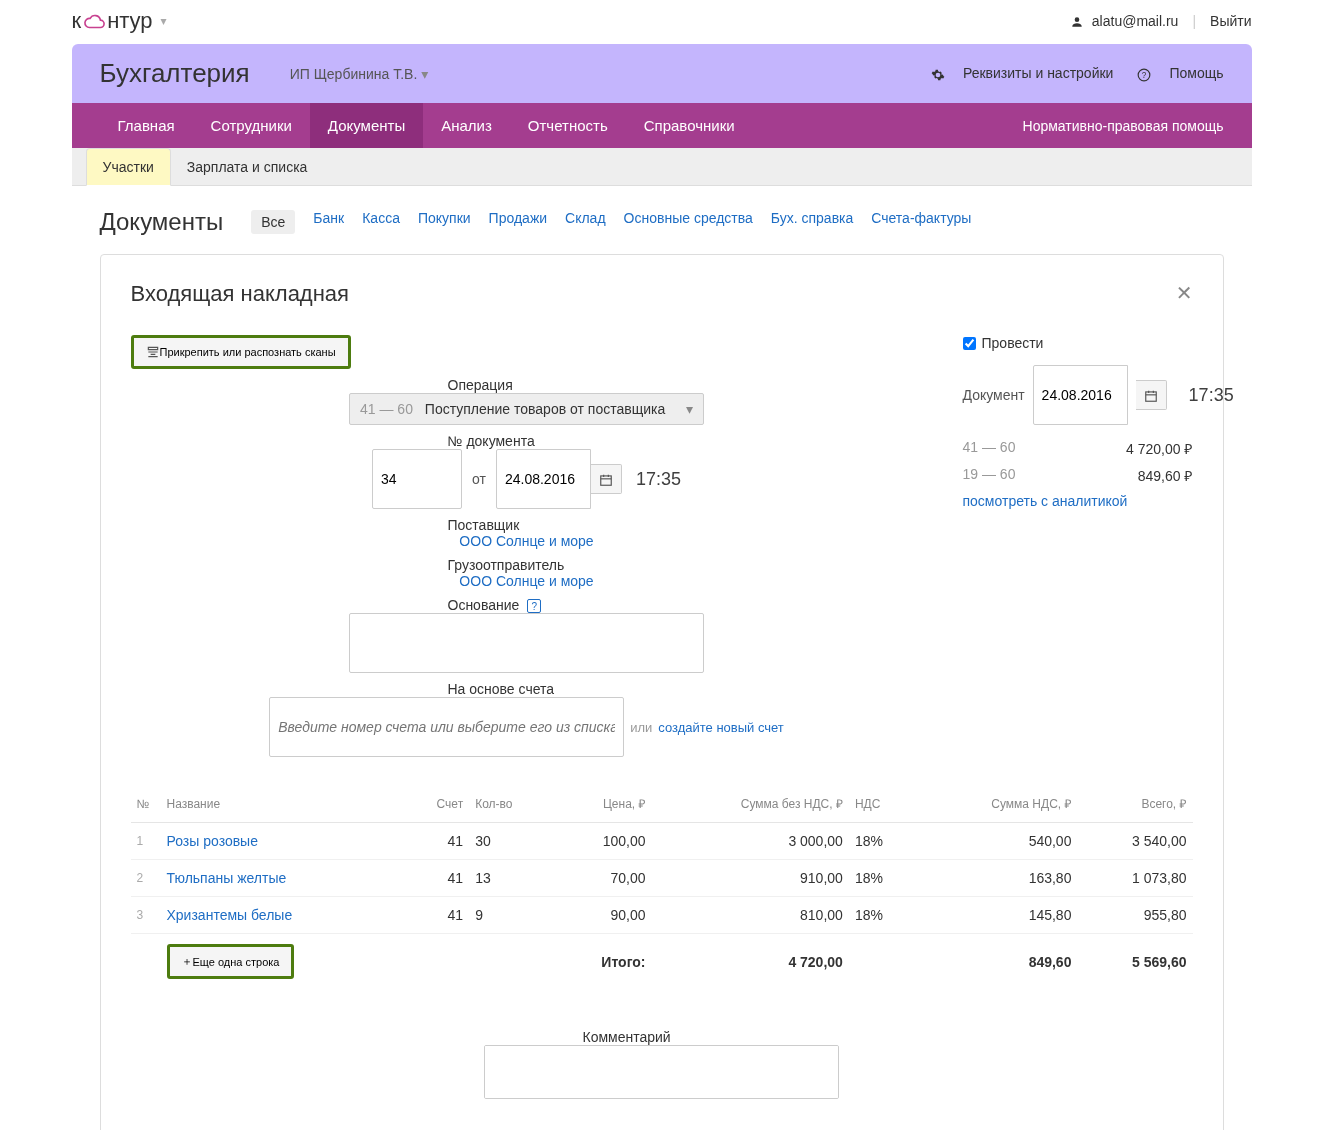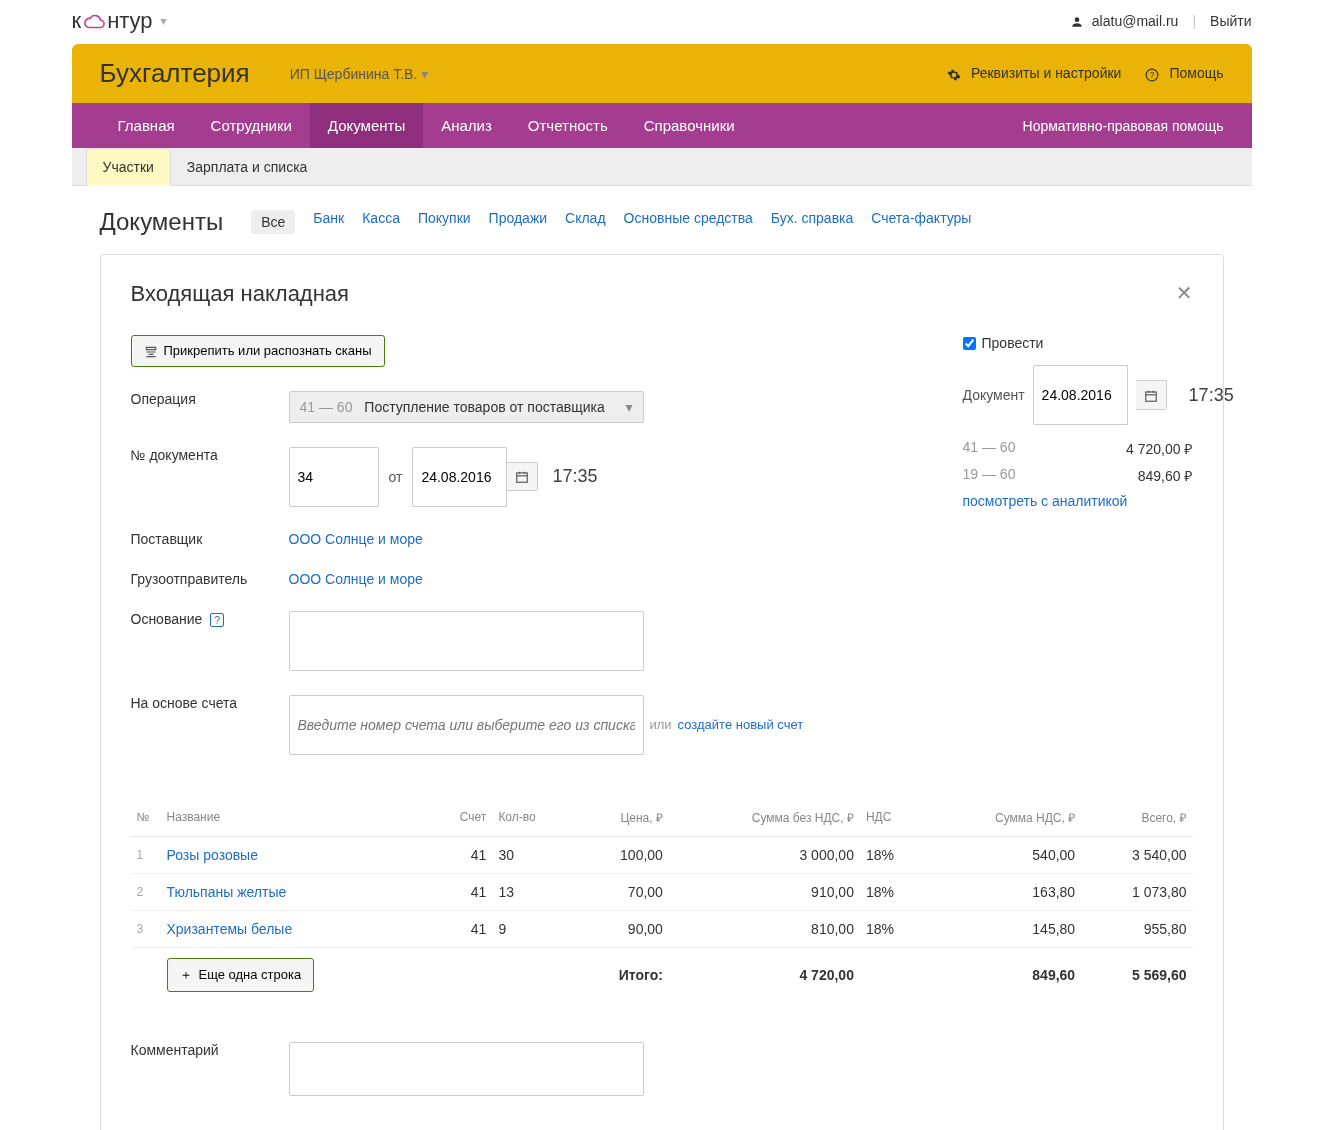--- a/index.html
+++ b/index.html
@@ -10,27 +10,27 @@
 .topbar { display: flex; justify-content: space-between; align-items: center; padding: 8px 0 10px; }
 .logo { font-size: 22px; color: #333; display: flex; align-items: center; gap: 2px; }
 .logo-cloud { color: #c84190; }
 .logo-chev { color: #aaa; margin-left: 6px; font-size: 12px; }
 .topbar-right { display: flex; align-items: center; gap: 14px; }
 .topbar-right .divider { color: #ccc; }
 .user-link, .logout-link { color: #333; text-decoration: none; cursor: pointer; }
 .user-icon { margin-right: 4px; }
 
 
-.header { background: #eab308; padding: 14px 28px; display: flex; align-items: center; justify-content: space-between; border-radius: 6px 6px 0 0; }
+.header { background: #c4b5fd; padding: 14px 28px; display: flex; align-items: center; justify-content: space-between; border-radius: 6px 6px 0 0; }
 .header-left { display: flex; align-items: center; gap: 40px; }
 .app-title { font-size: 26px; font-weight: normal; color: #333; }
 .org-select { color: #555; cursor: pointer; }
 .org-select::after { content: ' ▾'; color: #888; }
 .header-right { display: flex; align-items: center; gap: 24px; }
-.header-link { color: #333; text-decoration: none; cursor: pointer; display: flex; align-items: center; gap: 10px; }
+.header-link { color: #333; text-decoration: none; cursor: pointer; display: flex; align-items: center; gap: 18px; }
 
 
 .mainnav { background: #a43d8f; display: flex; align-items: center; justify-content: space-between; padding: 0 28px; }
 .nav-items { display: flex; justify-content: space-between; }
 .nav-item { color: #fff; padding: 14px 18px; cursor: pointer; font-size: 15px; }
 .nav-item.active { background: #8e2e7c; }
 .nav-right { color: #fff; cursor: pointer; font-size: 14px; }
 
 
 .subnav { background: #eee; padding: 0 14px; display: flex; align-items: flex-end; border-bottom: 1px solid #ddd; }
@@ -48,23 +48,23 @@
 
 .card { border: 1px solid #ddd; border-radius: 4px; padding: 26px 30px; }
 .card-head { display: flex; justify-content: space-between; align-items: flex-start; margin-bottom: 28px; }
 .card-title { font-size: 22px; font-weight: normal; }
 .close-x { color: #888; font-size: 20px; cursor: pointer; }
 
 .card-body { display: flex; gap: 40px; }
 .left-col { flex: 1; }
 .right-col { width: 230px; }
 
-.btn-secondary { background: #f5f5f5; border: 1px solid #4d7c0f; border-radius: 3px; padding: 7px 12px; cursor: pointer; font-size: 13px; display: inline-flex; align-items: center; gap: 6px; }
-
-.form-row { display: flex; margin: 24px 0; }
+.btn-secondary { background: #f5f5f5; border: 3px solid #4d7c0f; border-radius: 3px; padding: 7px 12px; cursor: pointer; font-size: 11px; display: inline-flex; align-items: center; }
+
+.form-row { display: flex; align-items: center; margin: 8px 0; flex-direction: column; }
 .form-label { width: 158px; color: #333; }
 .form-value { flex: 1; }
 .input-text { border: 1px solid #ccc; border-radius: 2px; padding: 21px 8px; font-size: 14px; }
 .input-text.w-short { width: 90px; }
 .input-text.w-date { width: 95px; }
 .input-text.w-long { width: 355px; }
 .select-op { background: #eee; border: 1px solid #ccc; border-radius: 2px; padding: 7px 10px; width: 355px; display: flex; align-items: center; justify-content: space-between; cursor: pointer; }
 .select-op .gray { color: #999; margin-right: 8px; }
 .date-btn { border: 1px solid #ccc; border-left: none; background: #f5f5f5; padding: 6px 8px; cursor: pointer; border-radius: 0 2px 2px 0; }
 .time-label { color: #404040; margin-left: 14px; font-size: 18px; }

